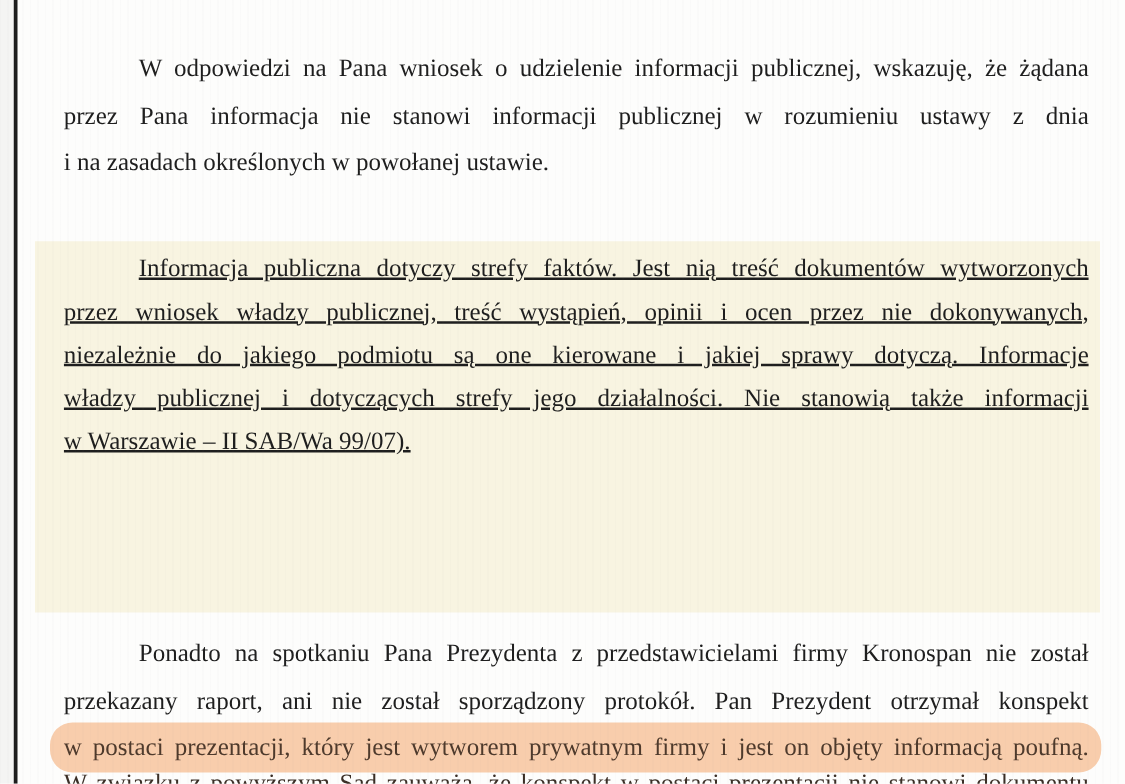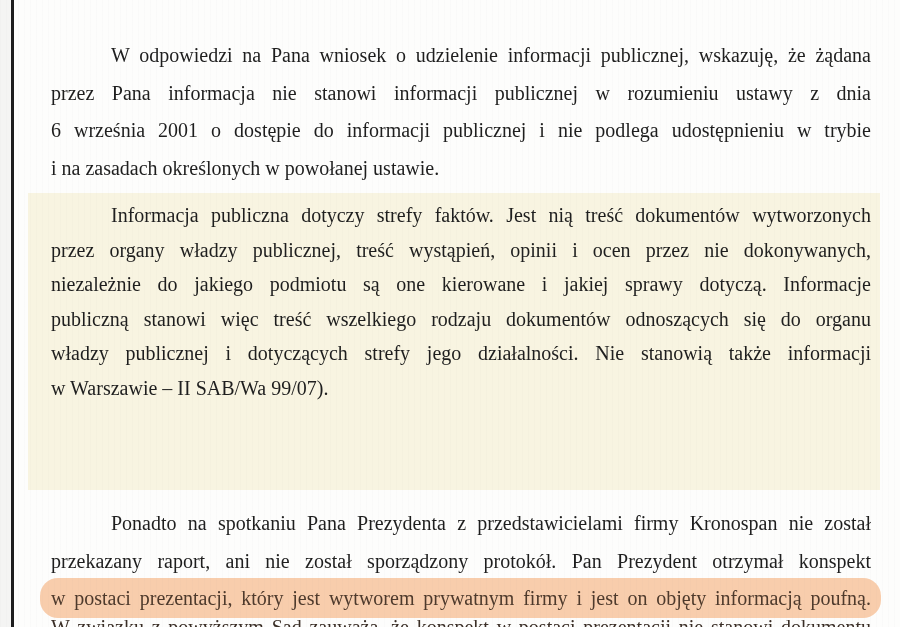--- a/index.html
+++ b/index.html
@@ -28,21 +28,21 @@
   }
   .para{position:absolute;z-index:3;color:#1e1e1e;font-size:20px;}
   .line{
     text-align:justify;text-align-last:justify;
     overflow:hidden;white-space:normal;
   }
   .line.lastline{text-align-last:left;}
   .line.indent{text-indent:60px;}
   .p1{left:51px;top:37px;width:820px;line-height:37.5px;}
   .p1 .line{height:37.5px;}
-  .p2{left:51px;top:198px;width:820px;line-height:34.6px;}
+  .p2{left:51px;top:198px;width:820px;line-height:34.6px;text-decoration:underline;}
   .p2 .line{height:34.6px;}
   .p3{left:51px;top:505px;width:820px;line-height:37.5px;}
   .p3 .line{height:37.5px;}
   .cream-block{
     position:absolute;left:28px;top:193px;width:852px;height:297px;
     background:#f8f4e1;z-index:1;
   }
   .orange-pill{
     position:absolute;left:40px;top:578px;width:841px;height:40px;
     background:#f8cdac;border-radius:18px;z-index:2;
@@ -62,29 +62,27 @@
 
   <div class="edge-strip"></div>
   <div class="scan-line"></div>
 
   <div class="cream-block"></div>
   <div class="orange-pill"></div>
 
   <div class="para p1">
     <div class="line indent">W odpowiedzi na Pana wniosek o udzielenie informacji publicznej, wskazuję, że żądana</div>
     <div class="line">przez Pana informacja nie stanowi informacji publicznej w rozumieniu ustawy z dnia</div>
-    <div class="line">6 września 2001 o dostępie do informacji publicznej i nie podlega udostępnieniu w trybie</div>
     <div class="line lastline">i na zasadach określonych w powołanej ustawie.</div>
   </div>
 
   <div class="para p2">
     <div class="line indent">Informacja publiczna dotyczy strefy faktów. Jest nią treść dokumentów wytworzonych</div>
-    <div class="line">przez organy władzy publicznej, treść wystąpień, opinii i ocen przez nie dokonywanych,</div>
+    <div class="line">przez wniosek władzy publicznej, treść wystąpień, opinii i ocen przez nie dokonywanych,</div>
     <div class="line">niezależnie do jakiego podmiotu są one kierowane i jakiej sprawy dotyczą. Informacje</div>
-    <div class="line">publiczną stanowi więc treść wszelkiego rodzaju dokumentów odnoszących się do organu</div>
     <div class="line">władzy publicznej i dotyczących strefy jego działalności. Nie stanowią także informacji</div>
     <div class="line lastline">w Warszawie – II SAB/Wa 99/07).</div>
   </div>
 
   <div class="para p3">
     <div class="line indent">Ponadto na spotkaniu Pana Prezydenta z przedstawicielami firmy Kronospan nie został</div>
     <div class="line">przekazany raport, ani nie został sporządzony protokół. Pan Prezydent otrzymał konspekt</div>
     <div class="line pill-text">w postaci prezentacji, który jest wytworem prywatnym firmy i jest on objęty informacją poufną.</div>
   </div>
 

